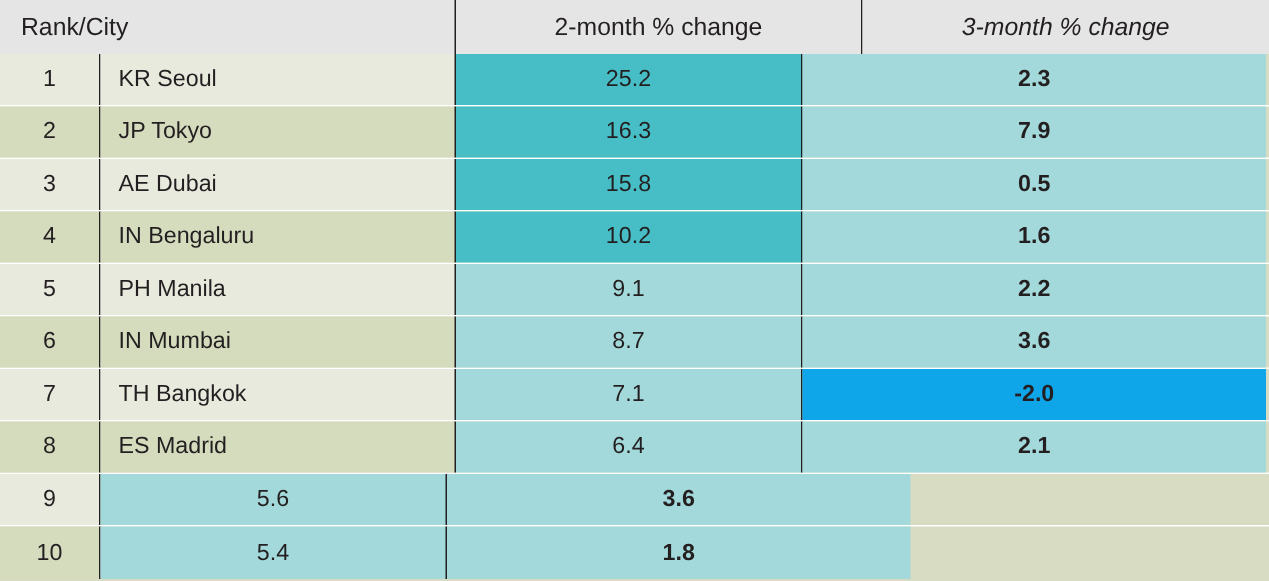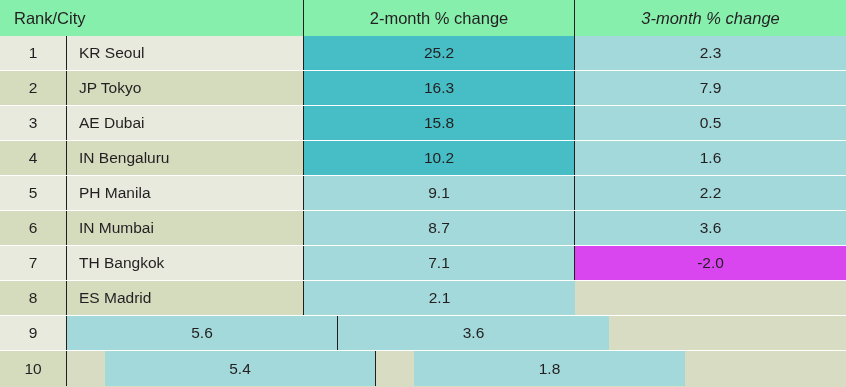--- a/index.html
+++ b/index.html
@@ -27,21 +27,21 @@
     display: flex;
     height: 36px;
     background: #d7dcc2;
   }
   .th {
     display: flex;
     align-items: center;
     box-sizing: border-box;
     font-size: 16.5px;
     color: #231f20;
-    background: #86efac;
+    background: #e5e5e5;
   }
   .th-rank-city {
     width: 304px;
     padding-left: 14px;
     justify-content: flex-start;
     border-right: 1.5px solid #231f20;
   }
   .th-12 {
     width: 271px;
     justify-content: center;
@@ -58,21 +58,20 @@
     display: block;
   }
   .row {
     display: flex;
     height: 35px;
     box-sizing: border-box;
     border-bottom: 1.5px solid #ffffff;
   }
   .row:last-child {
     border-bottom: none;
-    gap: 38px;
   }
 
   .cell {
     display: flex;
     align-items: center;
     box-sizing: border-box;
     font-size: 15.5px;
     color: #231f20;
   }
 
@@ -81,37 +80,38 @@
     justify-content: center;
     border-right: 1.5px solid #231f20;
   }
   .cell-city {
     width: 237px;
     padding-left: 12px;
     justify-content: flex-start;
     border-right: 1.5px solid #231f20;
   }
   .cell-12 {
-    width: 271px;
+    width: 231px;
     justify-content: center;
     border-right: 1.5px solid #231f20;
   }
   .cell-3 {
-    width: 271px;
+    width: 309px;
     justify-content: center;
+    font-weight: bold;
   }
 
   
   .shade-light { background: #e8eade; }
   .shade-dark  { background: #d5dcbe; }
 
   
   .heat-strong { background: #47bec6; }
   .heat-mild   { background: #a3d9da; }
-  .heat-neg    { background: #d946ef; }
+  .heat-neg    { background: #0ea5e9; }
 </style>
 </head>
 <body>
 
 <div class="table">
 
   <div class="thead">
     <div class="th th-rank-city">Rank/City</div>
     <div class="th th-12">2-month % change</div>
     <div class="th th-3">3-month % change</div>
@@ -156,20 +156,21 @@
       </div>
       <div class="row">
         <div class="cell cell-rank shade-light">7</div>
         <div class="cell cell-city shade-light">TH Bangkok</div>
         <div class="cell cell-12 heat-mild">7.1</div>
         <div class="cell cell-3 heat-neg">-2.0</div>
       </div>
       <div class="row">
         <div class="cell cell-rank shade-dark">8</div>
         <div class="cell cell-city shade-dark">ES Madrid</div>
+        <div class="cell cell-12 heat-mild">6.4</div>
         <div class="cell cell-3 heat-mild">2.1</div>
       </div>
       <div class="row">
         <div class="cell cell-rank shade-light">9</div>
         <div class="cell cell-12 heat-mild">5.6</div>
         <div class="cell cell-3 heat-mild">3.6</div>
       </div>
       <div class="row">
         <div class="cell cell-rank shade-dark">10</div>
         <div class="cell cell-12 heat-mild">5.4</div>

